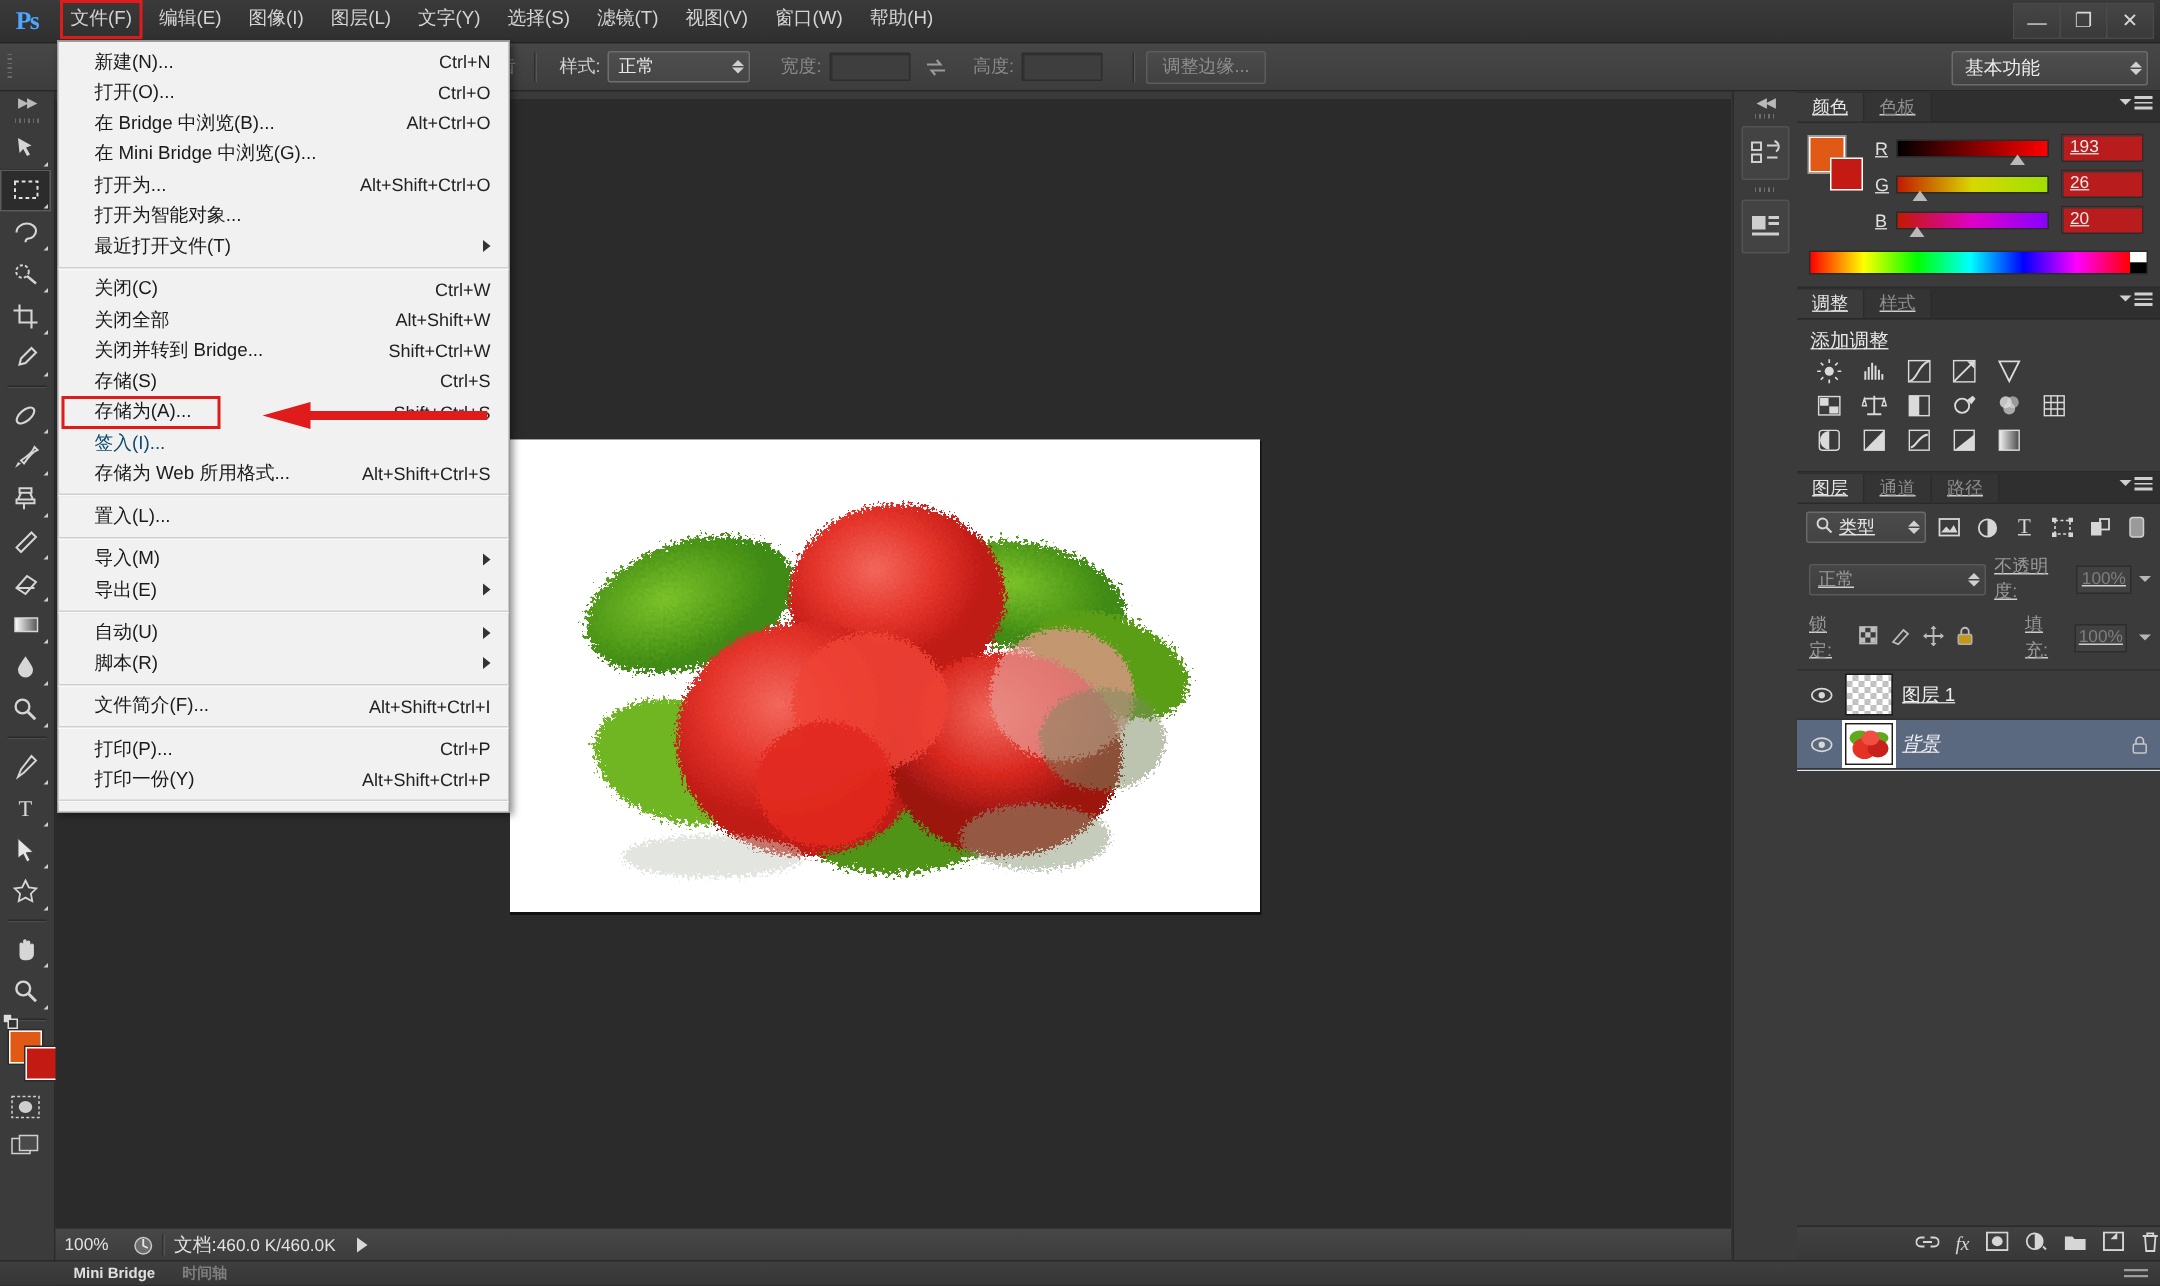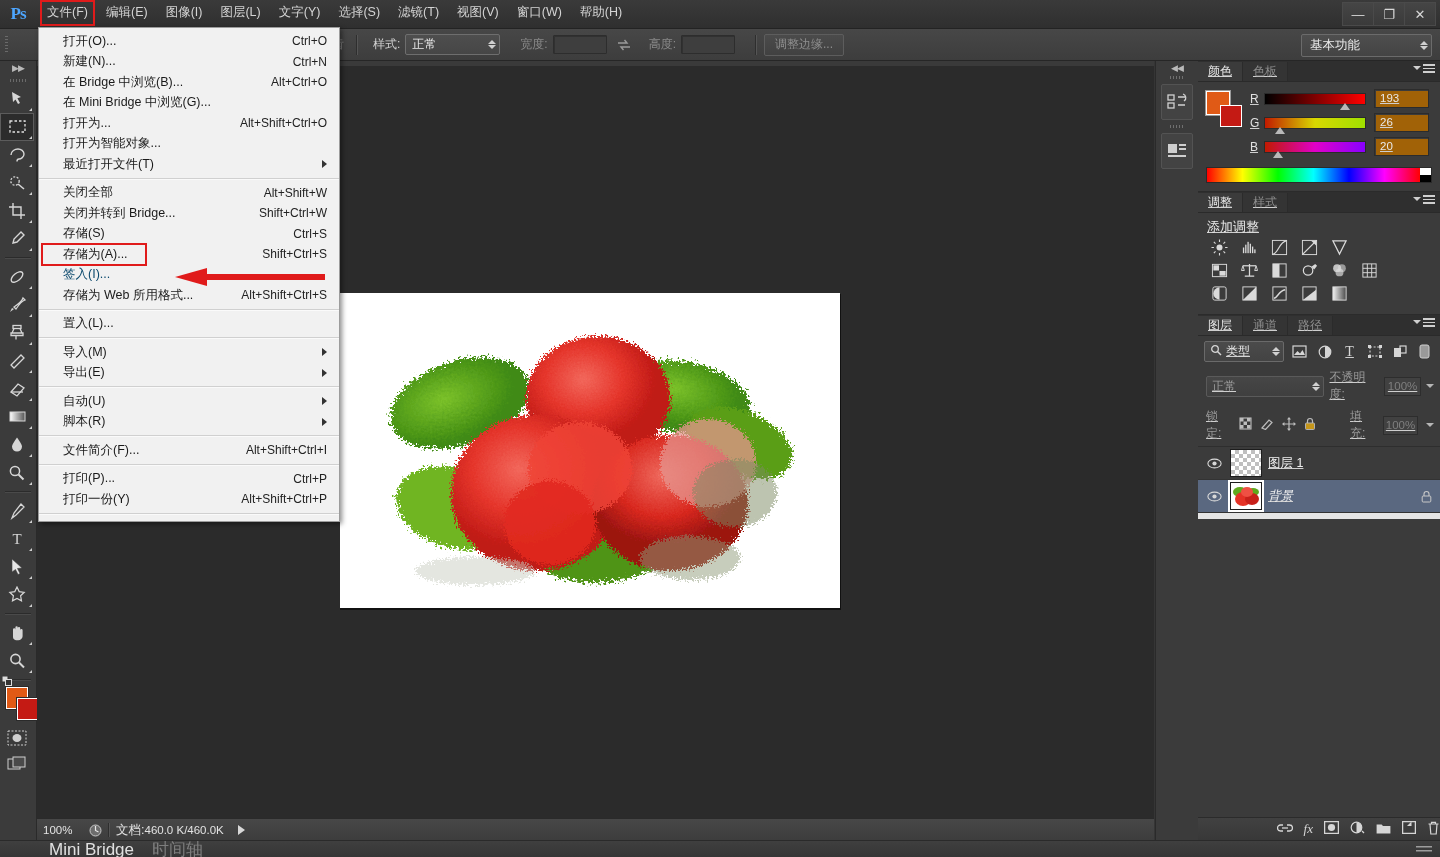--- a/index.html
+++ b/index.html
@@ -131,21 +131,21 @@
   .st-sep{width:1px;height:14px;background:#2e2e2e;border-right:1px solid #555;margin:0 6px;}
   .doc-info{font-size:11.5px;color:#e2e2e2;}
   .doc-info .lbl{font-size:12.5px;}
   .tri-right{width:0;height:0;border-top:5px solid transparent;border-bottom:5px solid transparent;border-left:7px solid #d8d8d8;margin-left:14px;}
 
   .bottombar{
     position:absolute;left:0;top:840px;width:1440px;height:17px;
     background:linear-gradient(#3f3f3f,#353535);border-top:1px solid #2a2a2a;
     display:flex;align-items:center;
   }
-  .bb-tab{padding:0 9px;height:17px;line-height:17px;font-size:17px;color:#e0e0e0;}
+  .bb-tab{padding:0 9px;height:17px;line-height:17px;font-size:10px;color:#e0e0e0;font-weight:bold;}
   .bb-tab.dim{color:#7d7d7d;}
   .bb-right{position:absolute;right:8px;display:flex;gap:5px;align-items:center;color:#b5b5b5;}
 
   
   .minidock{
     position:absolute;left:1155px;top:61px;width:42px;height:779px;
     background:#3b3b3b;border-left:1px solid #2a2a2a;border-right:1px solid #2a2a2a;
   }
   .md-head{height:14px;display:flex;align-items:center;justify-content:center;color:#b9b9b9;font-size:9px;letter-spacing:-1px;}
   .md-cell{
@@ -178,21 +178,21 @@
   .cp-swatches{position:relative;width:34px;height:34px;margin-top:2px;}
   .cp-fg{position:absolute;left:0;top:0;width:22px;height:22px;background:#e05a16;border:1px solid #fff;outline:1px solid #9a9a9a;}
   .cp-bg{position:absolute;left:14px;top:14px;width:20px;height:20px;background:#c41a14;border:1px solid #fff;}
   .sliders{flex:1;}
   .srow{display:flex;align-items:center;height:19px;margin-bottom:5px;}
   .schan{width:14px;font-size:12px;color:#e0e0e0;}
   .strack{position:relative;width:100px;height:10px;border:1px solid #2a2a2a;}
   .sthumb{position:absolute;top:9px;width:0;height:0;
     border-left:5px solid transparent;border-right:5px solid transparent;border-bottom:7px solid #b9b9b9;}
   .sval{
-    margin-left:8px;width:48px;height:17px;background:#a16207;border:1px solid #2c2c2c;
+    margin-left:8px;width:48px;height:17px;background:#b91c1c;border:1px solid #2c2c2c;
     box-shadow:inset 1px 1px 0 #3b3b3b;color:#e9e9e9;font-size:11.5px;line-height:17px;padding-left:5px;
   }
   .spectrum{margin:2px 8px 8px 8px;height:14px;display:flex;border:1px solid #2a2a2a;}
   .spectrum .grad{flex:1;}
   .spectrum .wb{width:11px;display:flex;flex-direction:column;}
   .spectrum .wb .w{flex:1;background:#fff;}
   .spectrum .wb .b{flex:1;background:#000;}
 
   
   .adj-title{padding:5px 8px 3px 9px;font-size:13px;color:#e9e9e9;}
@@ -213,21 +213,21 @@
     border-radius:2px;display:flex;align-items:center;justify-content:space-between;padding:0 3px 0 5px;
     color:#9a9a9a;font-size:12px;
   }
   .lbl-dim{font-size:12px;color:#9a9a9a;}
   .opacity-box{
     height:17px;width:36px;background:#414141;border:1px solid #2d2d2d;color:#7f7f7f;
     font-size:11.5px;line-height:17px;text-align:center;
   }
   .tinytri{width:0;height:0;border-left:4px solid transparent;border-right:4px solid transparent;border-top:4px solid #b6b6b6;}
   .lockrow{display:flex;align-items:center;gap:8px;padding:2px 6px 4px 8px;}
-  .layerlist{border-top:1px solid #2e2e2e;border-bottom:6px solid #e5e5e5;}
+  .layerlist{border-top:1px solid #2e2e2e;border-bottom:1px solid #e5e5e5;}
   .layer{
     height:32px;display:flex;align-items:center;gap:6px;padding:0 6px;
     border-bottom:1px solid #333;
   }
   .layer.selected{background:#5a6880;}
   .eye{width:20px;display:flex;align-items:center;justify-content:center;color:#d8d8d8;}
   .thumb{width:30px;height:26px;border:1px solid #1d1d1d;}
   .thumb.checker{
     background-image:
       linear-gradient(45deg,#bfbfbf 25%,transparent 25%,transparent 75%,#bfbfbf 75%),
@@ -978,48 +978,52 @@
       <span><svg width="13" height="14" viewBox="0 0 13 14">
             <g fill="none" stroke="#d6d6d6" stroke-width="1.2">
               <path d="M1.5 3h10M3 3l.8 10h5.4L10 3M4.5 3V1.3h4V3"></path>
             </g>
           </svg></span>
     </div>
   </div>
 
   <div class="dropdown" id="filemenu">
       <div class="mi">
+        <span class="txt">新建(N)...</span>
+        <span class="acc">Ctrl+N</span>
+      </div>
+      <div class="mi">
         <span class="txt">打开(O)...</span>
         <span class="acc">Ctrl+O</span>
       </div>
       <div class="mi">
-        <span class="txt">新建(N)...</span>
-        <span class="acc">Ctrl+N</span>
-      </div>
-      <div class="mi">
         <span class="txt">在 Bridge 中浏览(B)...</span>
         <span class="acc">Alt+Ctrl+O</span>
       </div>
       <div class="mi">
         <span class="txt">在 Mini Bridge 中浏览(G)...</span>
         <span class="acc"></span>
       </div>
       <div class="mi">
         <span class="txt">打开为...</span>
         <span class="acc">Alt+Shift+Ctrl+O</span>
       </div>
       <div class="mi">
         <span class="txt">打开为智能对象...</span>
         <span class="acc"></span>
       </div>
       <div class="mi">
         <span class="txt">最近打开文件(T)</span>
         <span class="sub"></span>
       </div>
       <div class="mdiv"></div>
+      <div class="mi">
+        <span class="txt">关闭(C)</span>
+        <span class="acc">Ctrl+W</span>
+      </div>
       <div class="mi">
         <span class="txt">关闭全部</span>
         <span class="acc">Alt+Shift+W</span>
       </div>
       <div class="mi">
         <span class="txt">关闭并转到 Bridge...</span>
         <span class="acc">Shift+Ctrl+W</span>
       </div>
       <div class="mi">
         <span class="txt">存储(S)</span>

